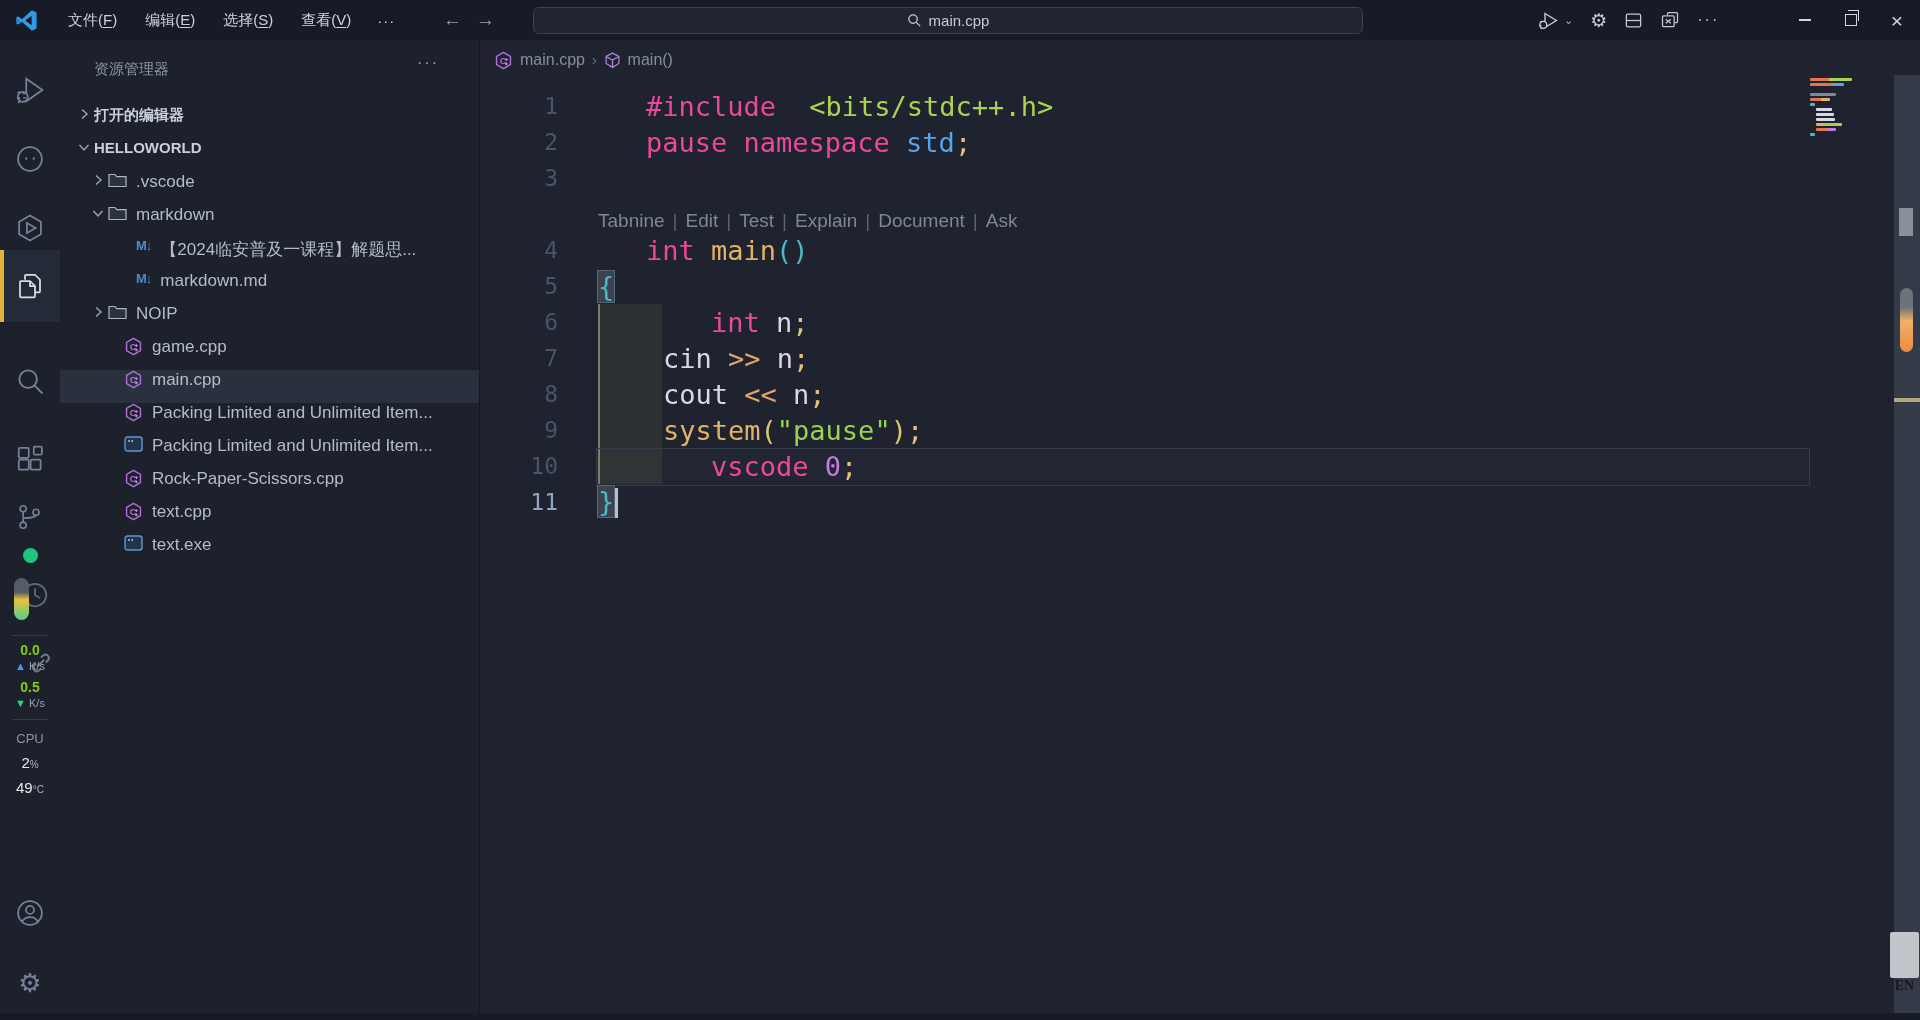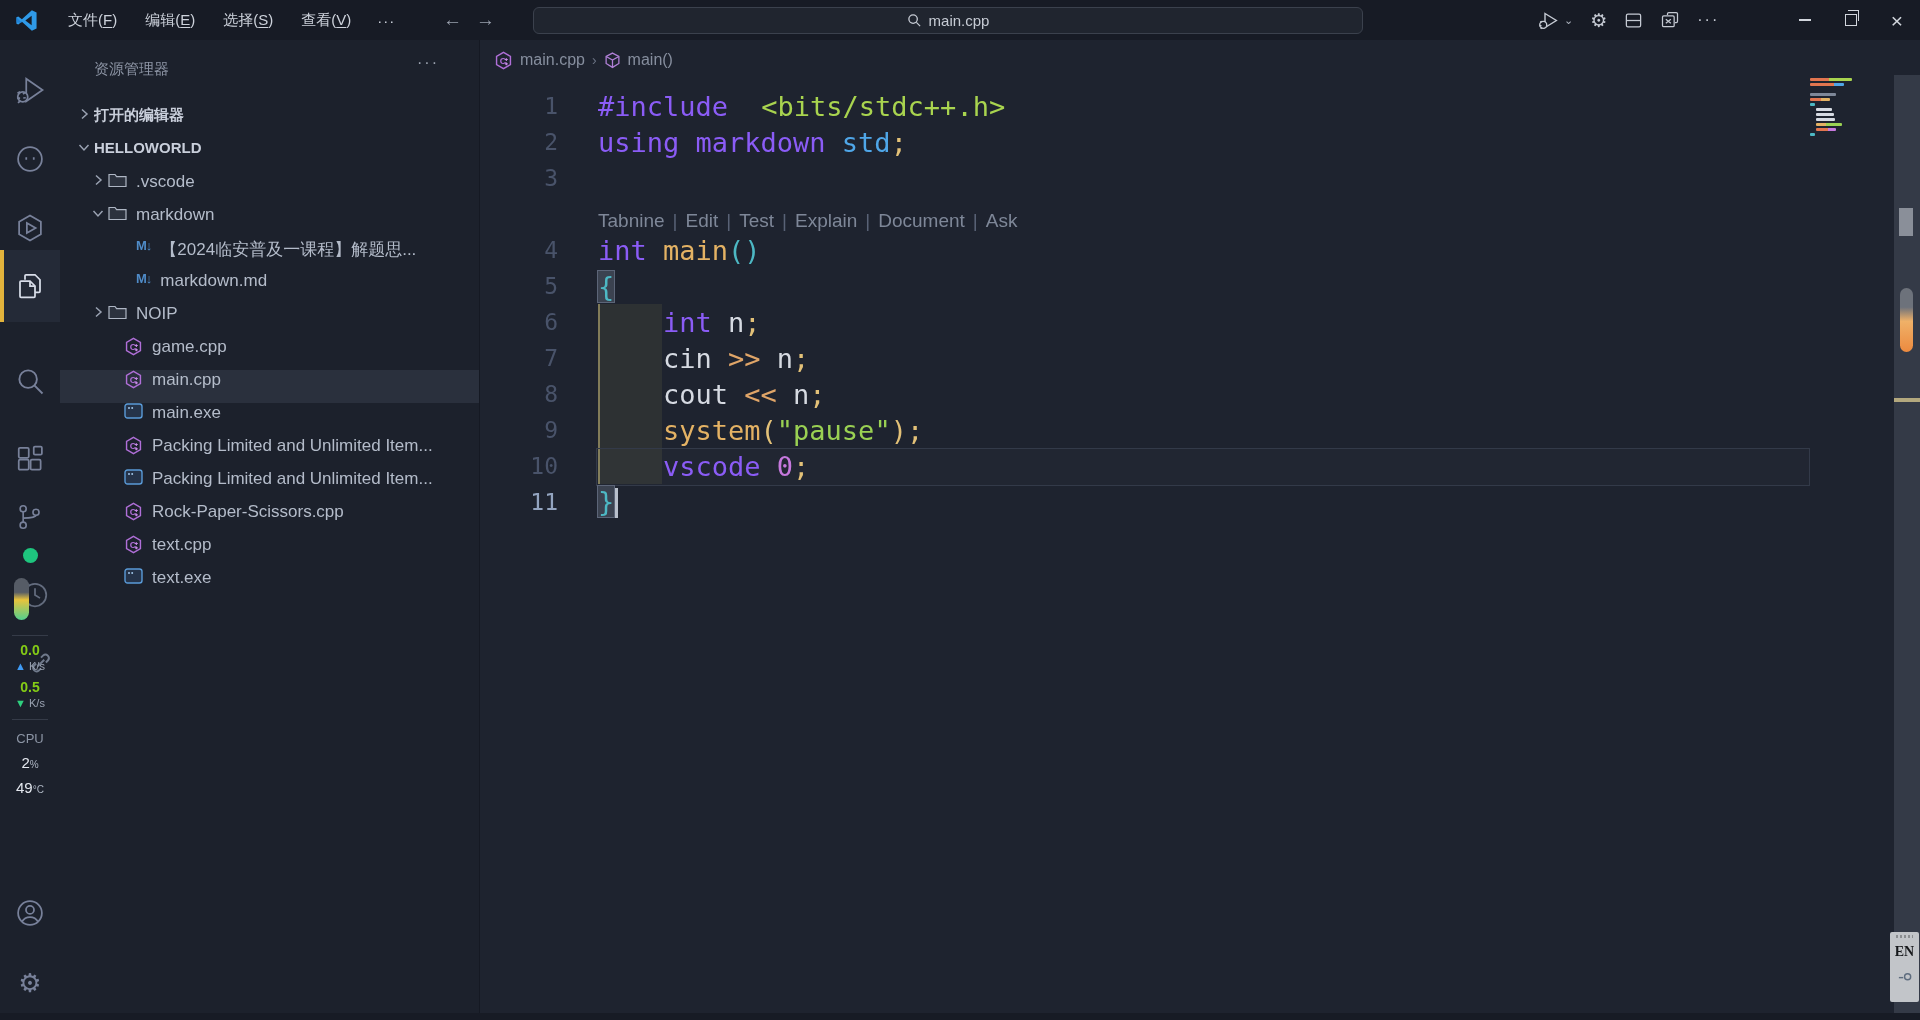--- a/index.html
+++ b/index.html
@@ -73,38 +73,38 @@
   .code{position:absolute;left:0;top:48px;width:1400px;font-family:"DejaVu Sans Mono","Liberation Mono",monospace;
         font-size:27px;}
   .cl{height:36px;display:flex;align-items:center;}
   .ln{width:78px;text-align:right;font-size:23px;color:#49536a;flex:none;}
   .cl.cur .ln{color:#93a4c0;}
   .lc{margin-left:40px;white-space:pre;}
   .codelens{height:36px;display:flex;align-items:flex-end;padding-left:118px;
             font-family:"Liberation Sans","DejaVu Sans",sans-serif;font-size:19px;color:#7e8798;}
   .codelens span.item{cursor:pointer;}
   .codelens span.sep{margin:0 8px;color:#596276;}
-  .tk-kw{color:#8b5cf6;} .tk-inc{color:#a9d44f;margin-left:17px;} .tk-str{color:#9ad153;} .tk-std{color:#4fa6e8;}
+  .tk-kw{color:#ec4899;margin-left:48px;} .tk-inc{color:#a9d44f;margin-left:17px;} .tk-str{color:#9ad153;} .tk-std{color:#4fa6e8;}
   .tk-fn{color:#e4b264;} .tk-num{color:#c678dd;} .tk-pun{color:#e3c178;} .tk-id{color:#d6dae2;}
   .tk-op{color:#e0a568;} .tk-br{color:#4db8c4;} .tk-pl{color:#d6dae2;}
   .tk-brx{color:#4db8c4;background:#3b4250;outline:1px solid #5c6578;}
   .cursor{display:inline-block;width:2.5px;height:30px;background:#b9c0cc;vertical-align:middle;margin-left:1px;}
   .indent-band{position:absolute;left:118px;top:264px;width:62px;height:180px;
                background:rgba(190,180,90,0.10);border-left:2px solid rgba(200,185,120,0.55);}
   .curline-box{position:absolute;left:116px;top:408px;width:1212px;height:36px;
                border:1px solid #333a49;background:rgba(255,255,255,0.015);}
   .minimap{position:absolute;left:1330px;top:38px;width:46px;}
   .minimap .mm{height:3px;margin-bottom:2px;border-radius:1px;}
   .scrollstrip{position:absolute;right:0;top:35px;bottom:0;width:26px;background:#343a47;}
   .ss-thumb{position:absolute;left:5px;top:133px;width:14px;height:28px;background:#8a8f99;}
   .ss-pill{position:absolute;left:6px;top:213px;width:13px;height:64px;border-radius:7px;
            background:linear-gradient(180deg,#6d727b 0%,#6d727b 30%,#f0b168 52%,#ec8a3f 100%);}
   .ss-tick{position:absolute;left:0;top:323px;width:26px;height:4px;background:#b3a87e;}
-  .ime{position:absolute;left:1410px;top:892px;width:29px;height:70px;background:#c2c5c9;border-radius:2px;
-       display:flex;flex-direction:column;align-items:center;}
+  .ime{position:absolute;left:1410px;top:892px;width:29px;height:46px;background:#c2c5c9;border-radius:2px;
+       display:flex;flex-direction:column;align-items:center;gap:37px;}
   .ime-dots{margin-top:3px;width:17px;height:3px;
             background:repeating-linear-gradient(90deg,#8a8d90 0 2px,transparent 2px 4px);}
   .ime-label{font-family:"Liberation Serif","DejaVu Serif",serif;font-weight:bold;font-size:14px;color:#16181b;margin-top:6px;}
   .ime-glyph{margin-top:8px;color:#5d6c7e;}
   .bottom-strip{position:absolute;left:0;bottom:0;width:1920px;height:7px;background:#171b25;}
 </style>
 </head>
 <body>
 
 <div class="app">
@@ -347,30 +347,20 @@
             <svg width="19" height="19" viewBox="0 0 20 20" fill="none">
               <path d="M10 1.5l7.3 4.2v8.6L10 18.5l-7.3-4.2V5.7z" stroke="#b06fd8" stroke-width="1.5"></path>
               <text x="6" y="13.6" font-size="9.5" fill="#b06fd8" font-weight="bold" font-family="sans-serif">C</text>
               <path d="M13 7.5v3M11.5 9h3M13 12v3M11.5 13.5h3" stroke="#c98ae8" stroke-width="1.2"></path>
             </svg>
           </span>
           <span class="label-ell">main.cpp</span>
         </div>
         <div class="trow" style="padding-left: 64px;">
           <span class="ticon">
-            <svg width="19" height="16" viewBox="0 0 19 16" fill="#253349">
-              <rect x="1" y="1" width="17" height="14" rx="2.5" stroke="#5a9bd8" stroke-width="1.4" fill="#253349"></rect>
-              <circle cx="5" cy="5" r="1" fill="#9fc4e8"></circle>
-              <circle cx="8.2" cy="5" r="1" fill="#9fc4e8"></circle>
-            </svg>
-          </span>
-          <span class="label-ell">main.exe</span>
-        </div>
-        <div class="trow" style="padding-left: 64px;">
-          <span class="ticon">
             <svg width="19" height="19" viewBox="0 0 20 20" fill="none">
               <path d="M10 1.5l7.3 4.2v8.6L10 18.5l-7.3-4.2V5.7z" stroke="#b06fd8" stroke-width="1.5"></path>
               <text x="6" y="13.6" font-size="9.5" fill="#b06fd8" font-weight="bold" font-family="sans-serif">C</text>
               <path d="M13 7.5v3M11.5 9h3M13 12v3M11.5 13.5h3" stroke="#c98ae8" stroke-width="1.2"></path>
             </svg>
           </span>
           <span class="label-ell">Packing Limited and Unlimited Item...</span>
         </div>
         <div class="trow" style="padding-left: 64px;">
           <span class="ticon">
@@ -437,21 +427,21 @@
 
     <div class="indent-band"></div>
     <div class="curline-box"></div>
     <div class="code" id="code">
         <div class="cl">
           <span class="ln">1</span>
           <span class="lc"><span class="tk-kw">#include </span><span class="tk-inc">&lt;bits/stdc++.h&gt;</span></span>
         </div>
         <div class="cl">
           <span class="ln">2</span>
-          <span class="lc"><span class="tk-kw">using markdown </span><span class="tk-std">std</span><span class="tk-pun">;</span></span>
+          <span class="lc"><span class="tk-kw">pause namespace </span><span class="tk-std">std</span><span class="tk-pun">;</span></span>
         </div>
         <div class="cl">
           <span class="ln">3</span>
           <span class="lc"></span>
         </div>
         <div class="codelens">
           <span class="item">Tabnine</span>
           <span class="sep">|</span>
           <span class="item">Edit</span>
           <span class="sep">|</span>

